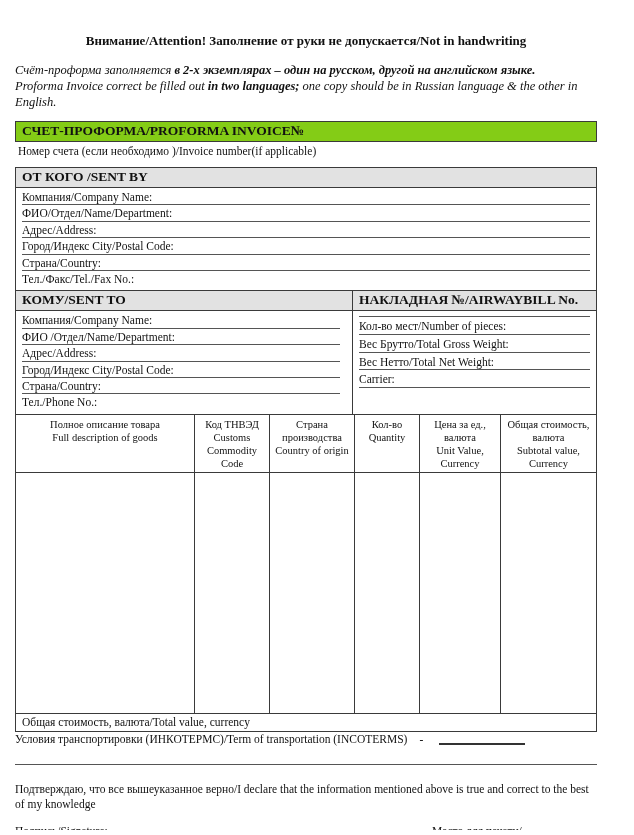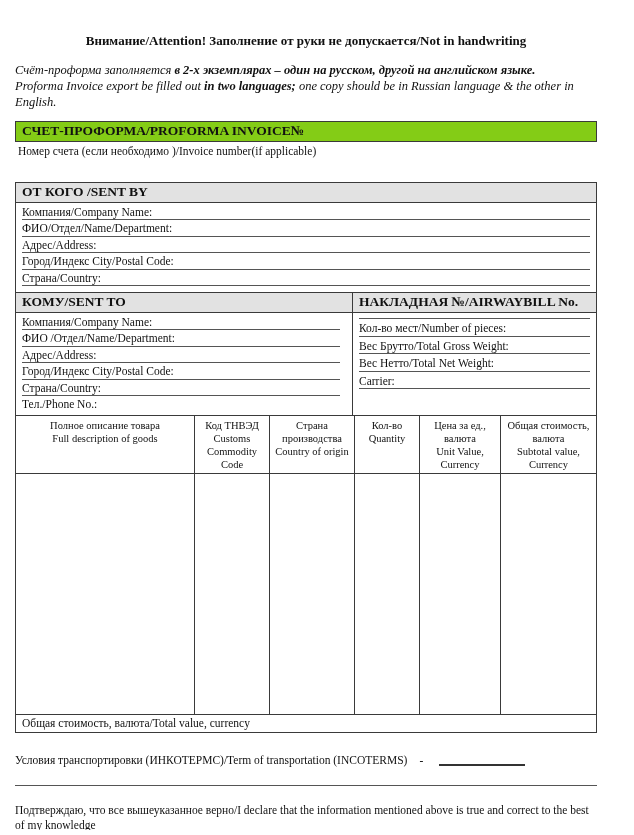--- a/index.html
+++ b/index.html
@@ -14,21 +14,21 @@
 
   .note { margin-top:13px; font-size:12.5px; font-style:italic; line-height:16px; }
   .note .b { font-weight:bold; }
 
   .bar {
     margin-top:11px; background:#84cc16; border:1.5px solid #3a3a3a;
     font-weight:bold; font-size:13.5px; padding:1px 6px; height:17px; line-height:16px;
   }
   .plain-line { font-size:11.5px; margin-top:2px; padding-left:3px; line-height:14px; }
 
-  .main-box { margin-top:24px; border:1.5px solid #3a3a3a; }
+  .main-box { margin-top:9px; border:1.5px solid #3a3a3a; }
   .sec-bar {
     background:#e2e2e2; border-bottom:1.2px solid #3a3a3a;
     font-weight:bold; font-size:13.5px; padding:1px 6px; height:17px; line-height:16px;
   }
   .fields { padding:3px 6px 4px 6px; }
   .frow { display:flex; font-size:11.5px; line-height:13.4px;flex-direction:column; }
   .flabel { white-space:pre; }
   .uline { flex:1; border-bottom:1px solid #555; margin-bottom:2px; }
 
   .two-col { display:flex; border-top:1.2px solid #3a3a3a; }
@@ -41,21 +41,21 @@
   .gtable { border-top:1.2px solid #3a3a3a; }
   .grow { display:flex; }
   .gc { box-sizing:border-box; border-left:1px solid #3a3a3a; }
   .gc:first-child { border-left:none; }
   .c1{width:178px;} .c2{width:75px;} .c3{width:85px;} .c4{width:65px;} .c5{width:81px;} .c6{flex:1;}
   .ghead .gc { font-size:10.5px; line-height:13px; text-align:center; padding:3px 3px 2px 3px; min-height:53px; }
   .gbody { border-top:1px solid #3a3a3a; }
   .gbody .gc { height:240px; }
   .gtotal { border-top:1px solid #3a3a3a; font-size:11.5px; padding:1px 6px 2px 6px; line-height:14px; }
 
-  .inco { margin-top:20px; font-size:11.5px; display:flex; align-items:flex-end; }
+  .inco { margin-top:0; font-size:11.5px; display:flex; align-items:flex-end; }
   .inco-dash { margin:0 16px 0 12px; }
   .inco-u { width:86px; border-bottom:2px solid #333; height:11px; }
 
   .reason { margin-top:19px; display:flex; font-size:11.5px; line-height:14px; }
 
   .decl { margin-top:15px; font-size:11.5px; line-height:15px; }
 
   .sig-area { margin-top:12px; position:relative; font-size:11.5px; }
   .sig-row { display:flex; line-height:15.5px; }
   .u-sig  { width:125px; flex:none; border-bottom:1px solid #555; margin-bottom:2px; }
@@ -64,21 +64,21 @@
 </head>
 <body>
 
 <div class="page">
   <div class="content">
 
     <div class="attention">Внимание/Attention! Заполнение от руки не допускается/Not in handwriting</div>
 
     <div class="note">
       <div><span>Счёт-проформа заполняется </span><span class="b">в 2-х экземплярах – один на русском, другой на английском языке.</span></div>
-      <div><span>Proforma Invoice export be filled out </span><span class="b">in two languages;</span><span> one copy should be in Russian language &amp; the other in English.</span></div>
+      <div><span>Proforma Invoice correct be filled out </span><span class="b">in two languages;</span><span> one copy should be in Russian language &amp; the other in English.</span></div>
     </div>
 
     <div class="bar">СЧЕТ-ПРОФОРМА/PROFORMA INVOICE№</div>
     <div class="plain-line">Номер счета (если необходимо )/Invoice number(if applicable)</div>
 
     <div class="main-box">
 
       <div class="sec-bar">ОТ КОГО /SENT BY</div>
       <div class="fields">
         <div class="frow">
@@ -93,20 +93,23 @@
             <span class="flabel">Адрес/Address:</span>
             <span class="uline"></span>
           </div>
         <div class="frow">
             <span class="flabel">Город/Индекс City/Postal Code:</span>
             <span class="uline"></span>
           </div>
         <div class="frow">
             <span class="flabel">Страна/Country:</span>
             <span class="uline"></span>
+          </div>
+        <div class="frow">
+            <span class="flabel">Тел./Факс/Tel./Fax No.:</span>
           </div>
       </div>
 
       <div class="two-col">
         <div class="col-left">
           <div class="sec-bar">КОМУ/SENT TO</div>
           <div class="fields">
             <div class="frow">
                 <span class="flabel">Компания/Company Name:</span>
                 <span class="uline"></span>

